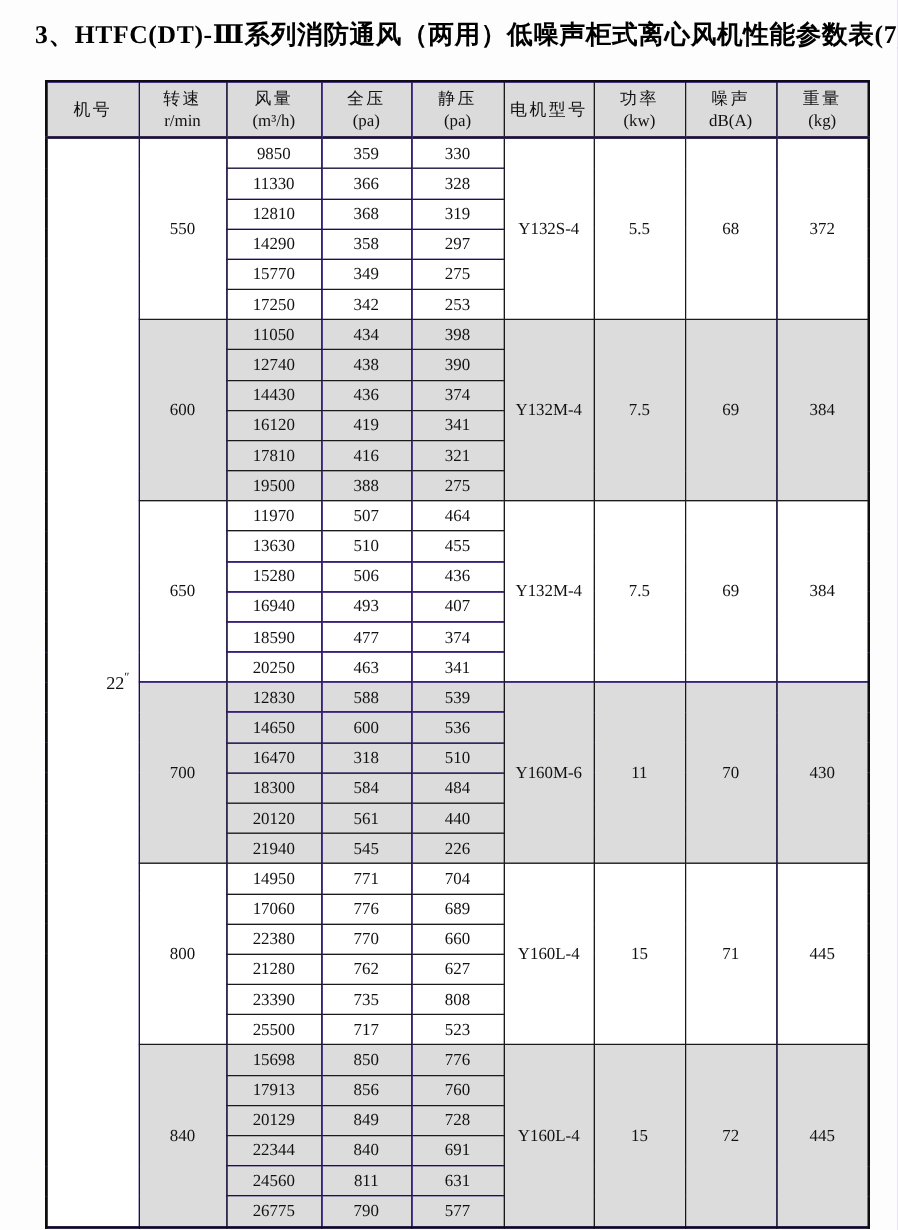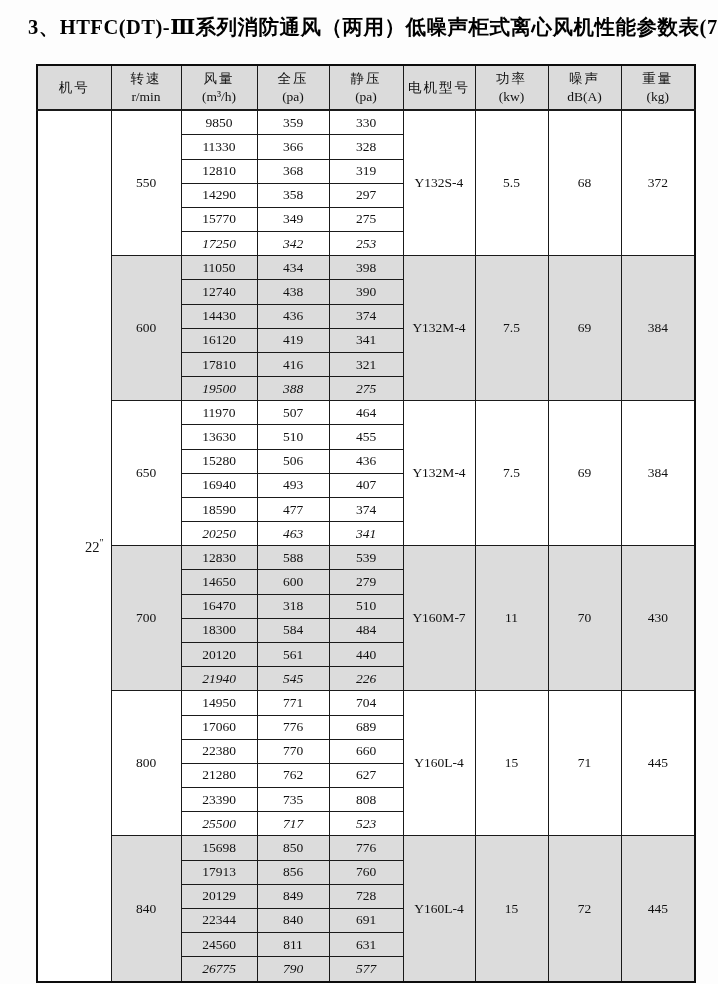--- a/index.html
+++ b/index.html
@@ -48,21 +48,21 @@
     background: #dbdbdb;
     font-weight: normal;
     border-bottom-width: 2px;
     line-height: 1.3;
   }
   .hdr-cn { letter-spacing: 2px; }
   .hdr-sub { letter-spacing: 0; }
   td.shaded, th.shaded { background: #dcdcdc; }
   td.plain { background: #ffffff; }
   .bl-thick { border-left-width: 2px; }
-  .gb-thick { border-bottom-width: 2px; font-style: italic; }
+  .gb-thick { border-bottom-width: 2px; }
   td.machine-cell {
     background: #ffffff;
     font-size: 14.5px;
     padding-left: 40px;
   }
   td.machine-cell sup { font-size: 10px; }
   td.num { font-size: 13.5px; }
 </style>
 </head>
 <body>
@@ -224,29 +224,29 @@
         <tr>
           <td class="num plain bl-thick gb-thick">20250</td>
           <td class="num plain gb-thick">463</td>
           <td class="num plain gb-thick">341</td>
         </tr>
         <tr>
           <td class="num shaded" rowspan="6">700</td>
           <td class="num shaded bl-thick">12830</td>
           <td class="num shaded">588</td>
           <td class="num shaded">539</td>
-          <td class="num shaded bl-thick" rowspan="6">Y160M-7</td>
+          <td class="num shaded bl-thick" rowspan="6">Y160M-6</td>
           <td class="num shaded bl-thick" rowspan="6">11</td>
           <td class="num shaded bl-thick" rowspan="6">70</td>
           <td class="num shaded bl-thick" rowspan="6">430</td>
         </tr>
         <tr>
           <td class="num shaded bl-thick">14650</td>
           <td class="num shaded">600</td>
-          <td class="num shaded">279</td>
+          <td class="num shaded">536</td>
         </tr>
         <tr>
           <td class="num shaded bl-thick">16470</td>
           <td class="num shaded">318</td>
           <td class="num shaded">510</td>
         </tr>
         <tr>
           <td class="num shaded bl-thick">18300</td>
           <td class="num shaded">584</td>
           <td class="num shaded">484</td>

